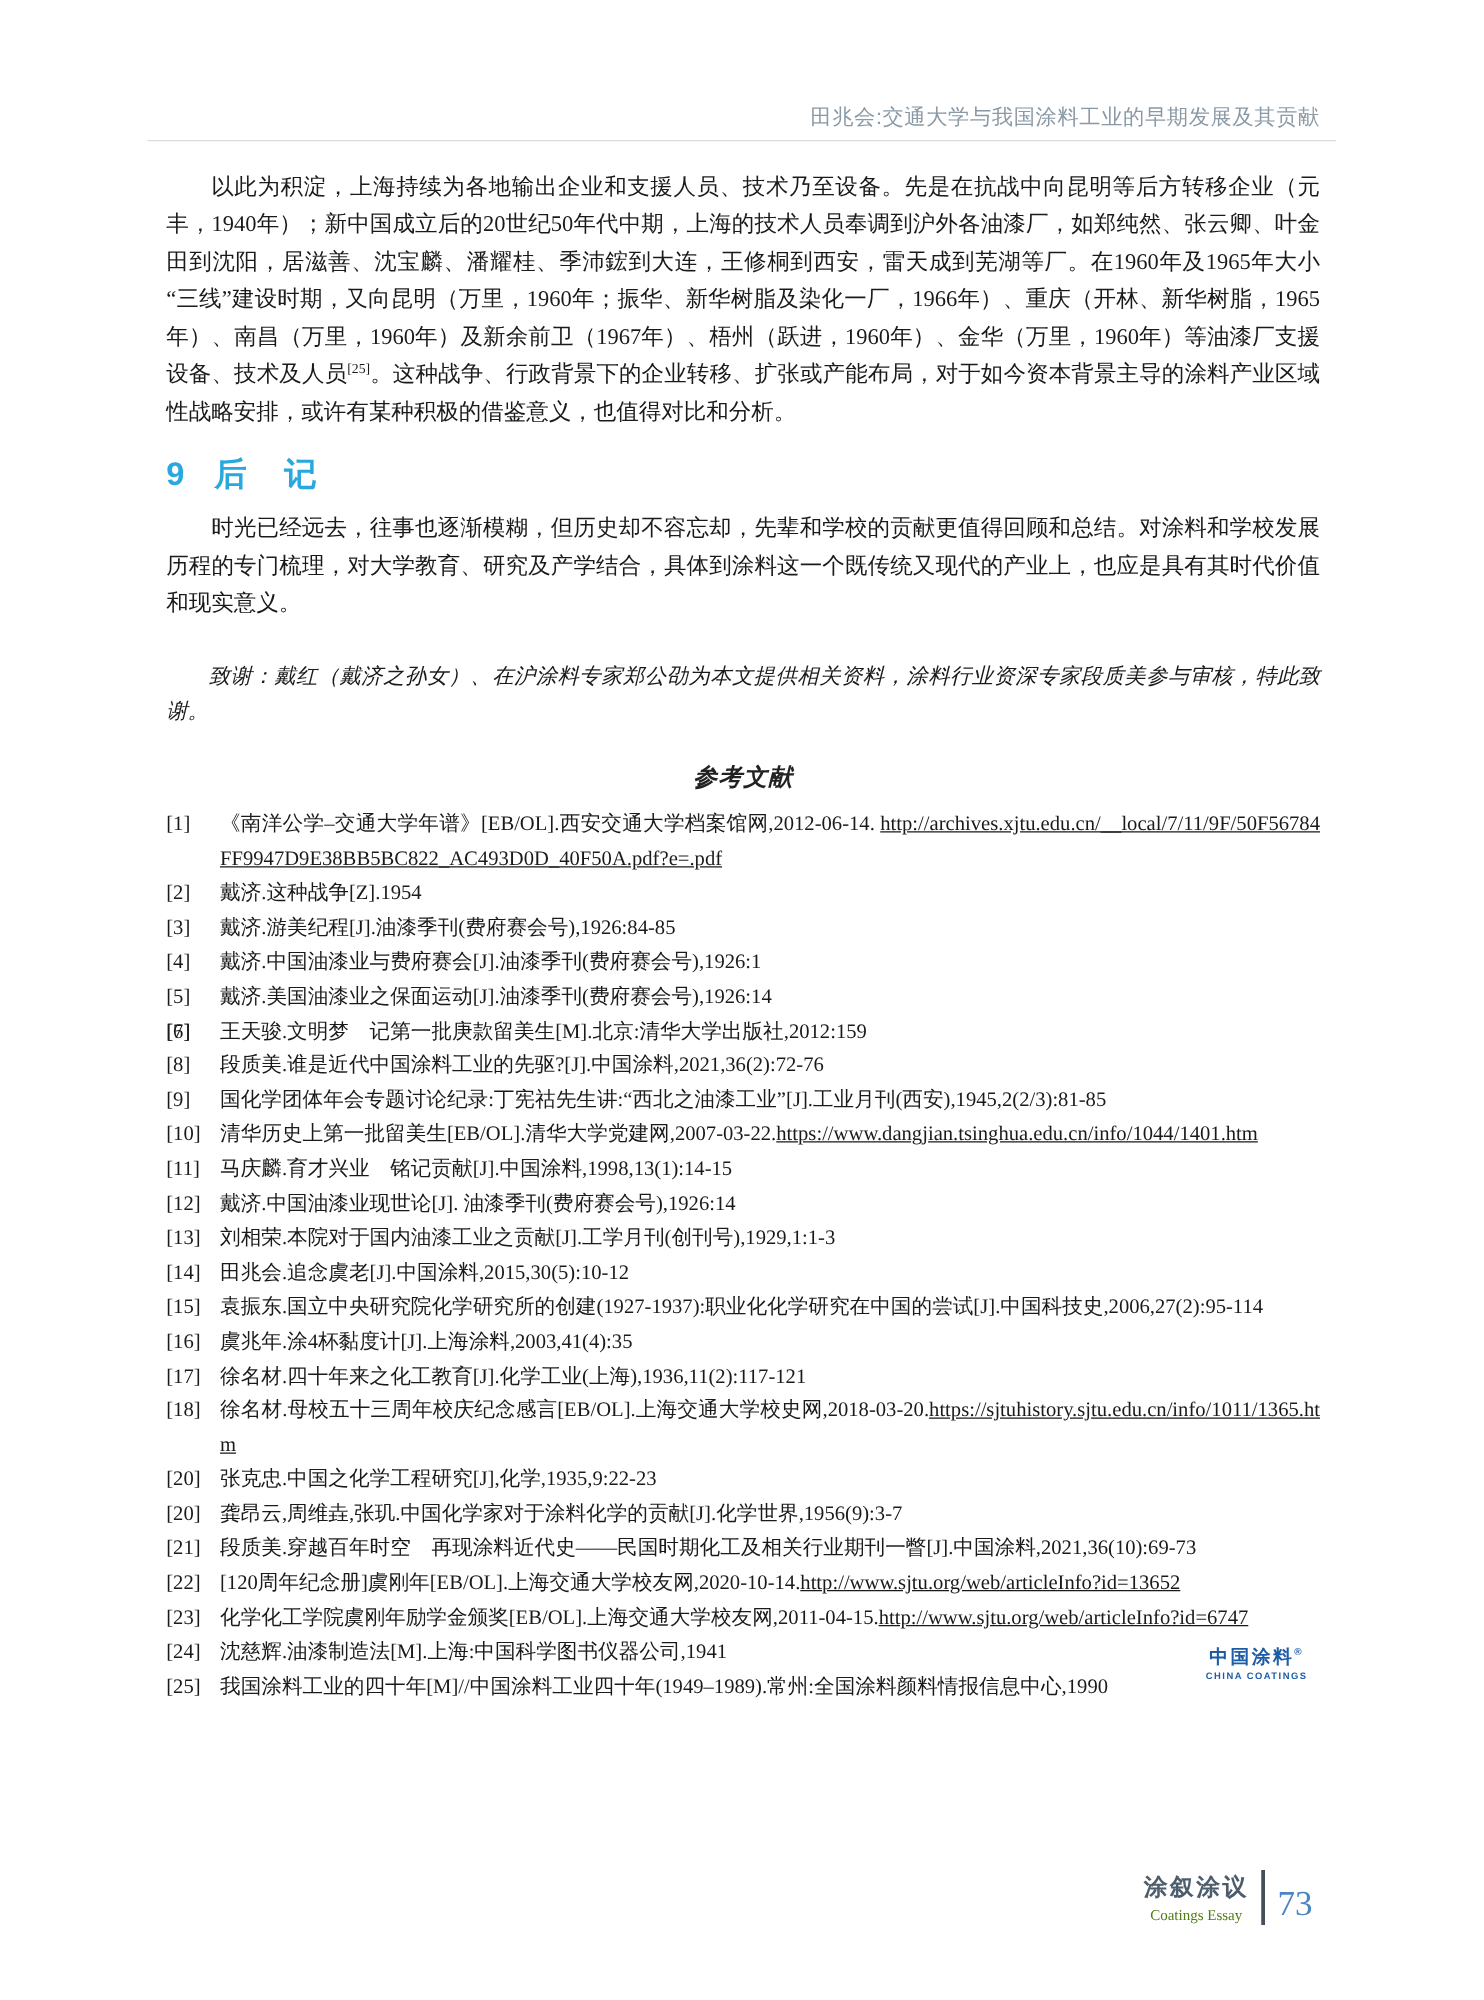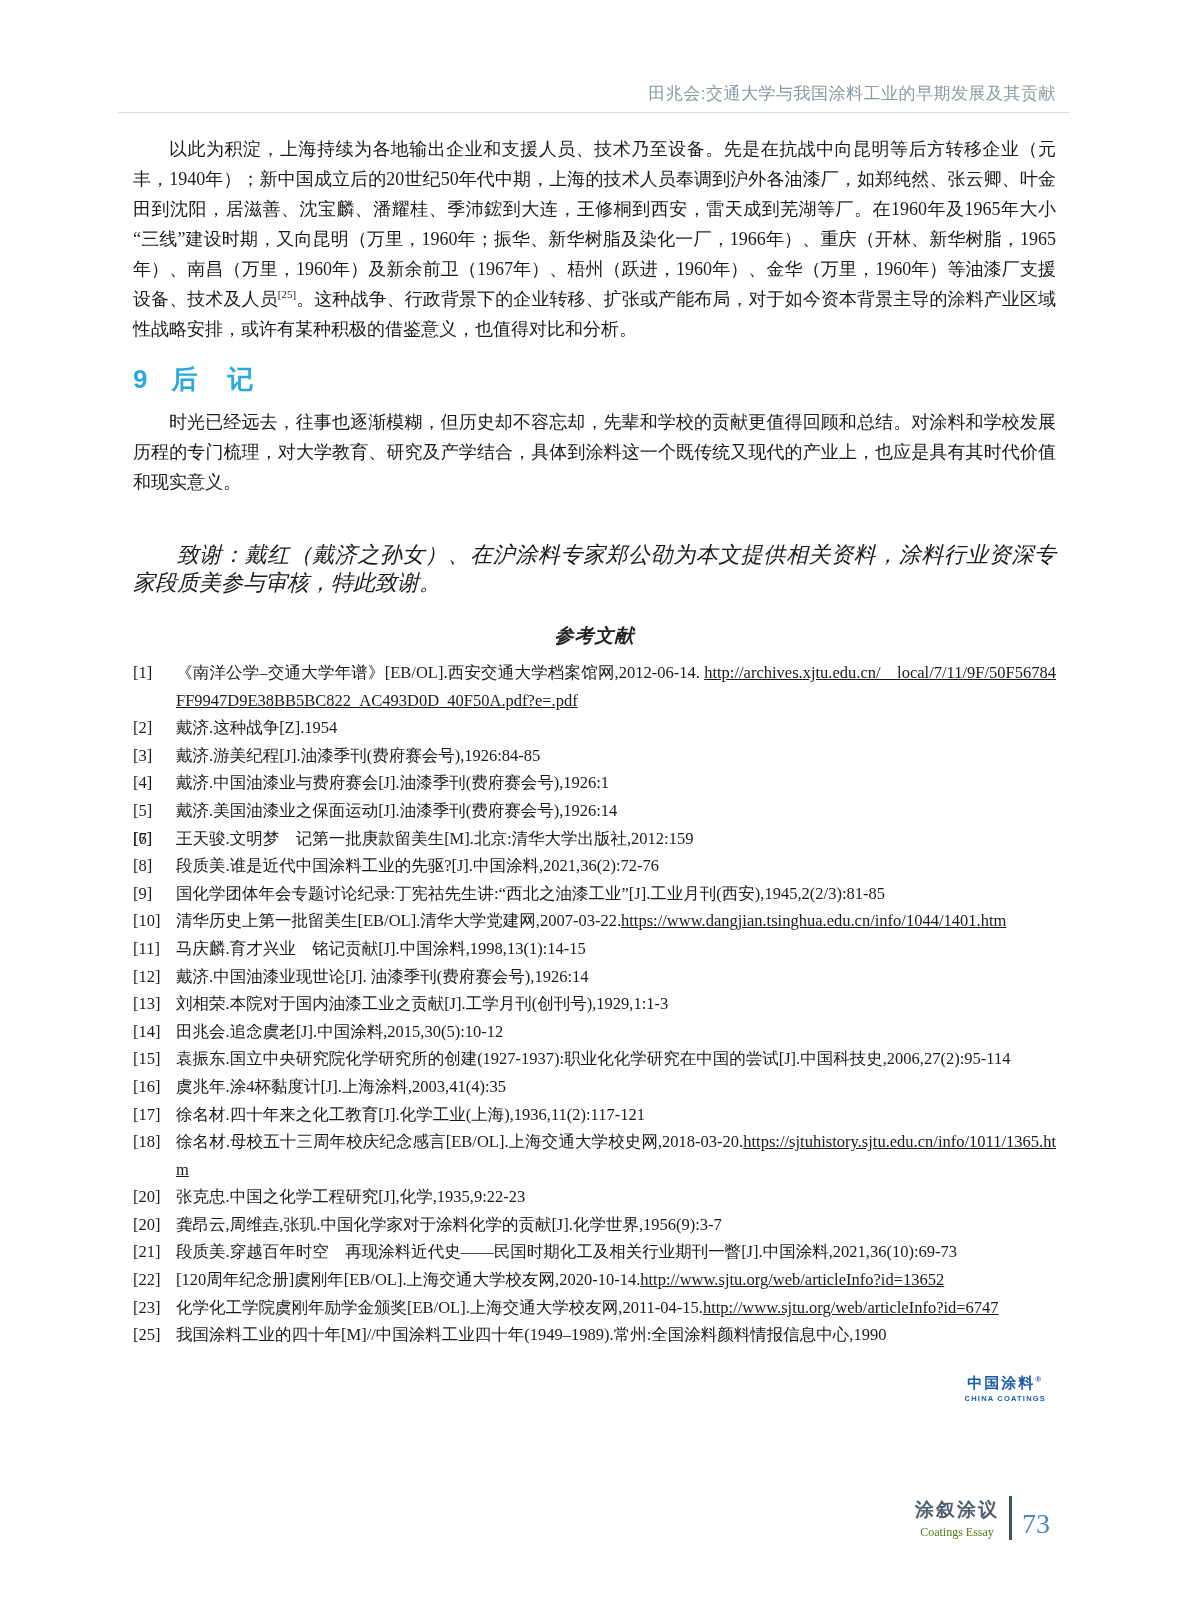--- a/index.html
+++ b/index.html
@@ -29,40 +29,40 @@
   }
   .para sup { font-size:11px; line-height:0; }
   .section-heading {
     margin:18px 0 10px 0;
     font-family:Liberation Sans, sans-serif;
     font-weight:bold; font-size:26px; color:#29a8e0;
     letter-spacing:2px;
   }
   .section-heading .sec-num { margin-right:22px; }
   .ack {
-    margin-top:44px; font-size:22px; line-height:28px;
+    margin-top:30px; font-size:17px; line-height:28px;
     font-style:italic; text-indent:2em; text-align:justify;
   }
   .ref-heading {
     margin-top:26px; text-align:center;
     font-family:"Liberation Sans","DejaVu Sans",sans-serif;
     font-weight:bold; font-size:19px; color:#222;
     letter-spacing:1px;
     font-style:italic;
   }
   .ref-list {
     list-style:none; margin:10px 0 0 0; padding:0;
     font-size:16.5px; line-height:27.6px;
   }
   .ref-item { position:relative; padding-left:43px; text-align:justify; }
   .ref-num { position:absolute; left:0; top:0; }
   .ref-link { text-decoration:underline; word-break:break-all; color:#1a1a1a; }
   
   .logo {
-    position:absolute; top:1374px; right:141px; text-align:center;
+    position:absolute; top:1316px; right:141px; text-align:center;
     font-family:"Liberation Sans","DejaVu Sans",sans-serif;
     color:#1d5ca8;
   }
   .logo-cn { font-size:15px; font-weight:bold; letter-spacing:2px; }
   .logo-reg { font-size:8px; vertical-align:super; }
   .logo-en { font-size:7.5px; font-weight:bold; letter-spacing:1.2px; margin-top:1px; }
   
   .page-footer {
     position:absolute; top:1496px; right:137px;
     display:flex; align-items:flex-end;
@@ -121,20 +121,21 @@
         <li class="ref-item"><span class="ref-num">[14]</span><span>田兆会.追念虞老[J].中国涂料,2015,30(5):10-12</span></li>
         <li class="ref-item"><span class="ref-num">[15]</span><span>袁振东.国立中央研究院化学研究所的创建(1927-1937):职业化化学研究在中国的尝试[J].中国科技史,2006,27(2):95-114</span></li>
         <li class="ref-item"><span class="ref-num">[16]</span><span>虞兆年.涂4杯黏度计[J].上海涂料,2003,41(4):35</span></li>
         <li class="ref-item"><span class="ref-num">[17]</span><span>徐名材.四十年来之化工教育[J].化学工业(上海),1936,11(2):117-121</span></li>
         <li class="ref-item"><span class="ref-num">[18]</span><span>徐名材.母校五十三周年校庆纪念感言[EB/OL].上海交通大学校史网,2018-03-20.</span><span class="ref-link">https://sjtuhistory.sjtu.edu.cn/info/1011/1365.htm</span></li>
         <li class="ref-item"><span class="ref-num">[20]</span><span>张克忠.中国之化学工程研究[J],化学,1935,9:22-23</span></li>
         <li class="ref-item"><span class="ref-num">[20]</span><span>龚昂云,周维垚,张玑.中国化学家对于涂料化学的贡献[J].化学世界,1956(9):3-7</span></li>
         <li class="ref-item"><span class="ref-num">[21]</span><span>段质美.穿越百年时空　再现涂料近代史——民国时期化工及相关行业期刊一瞥[J].中国涂料,2021,36(10):69-73</span></li>
         <li class="ref-item"><span class="ref-num">[22]</span><span>[120周年纪念册]虞刚年[EB/OL].上海交通大学校友网,2020-10-14.</span><span class="ref-link">http://www.sjtu.org/web/articleInfo?id=13652</span></li>
         <li class="ref-item"><span class="ref-num">[23]</span><span>化学化工学院虞刚年励学金颁奖[EB/OL].上海交通大学校友网,2011-04-15.</span><span class="ref-link">http://www.sjtu.org/web/articleInfo?id=6747</span></li>
+        <li class="ref-item"><span class="ref-num">[24]</span><span>沈慈辉.油漆制造法[M].上海:中国科学图书仪器公司,1941</span></li>
         <li class="ref-item"><span class="ref-num">[25]</span><span>我国涂料工业的四十年[M]//中国涂料工业四十年(1949–1989).常州:全国涂料颜料情报信息中心,1990</span></li>
       </ol>
 
   </div>
 
   <div class="logo">
     <div class="logo-cn"><span>中国涂料</span><span class="logo-reg">®</span></div>
     <div class="logo-en">CHINA COATINGS</div>
   </div>
 

